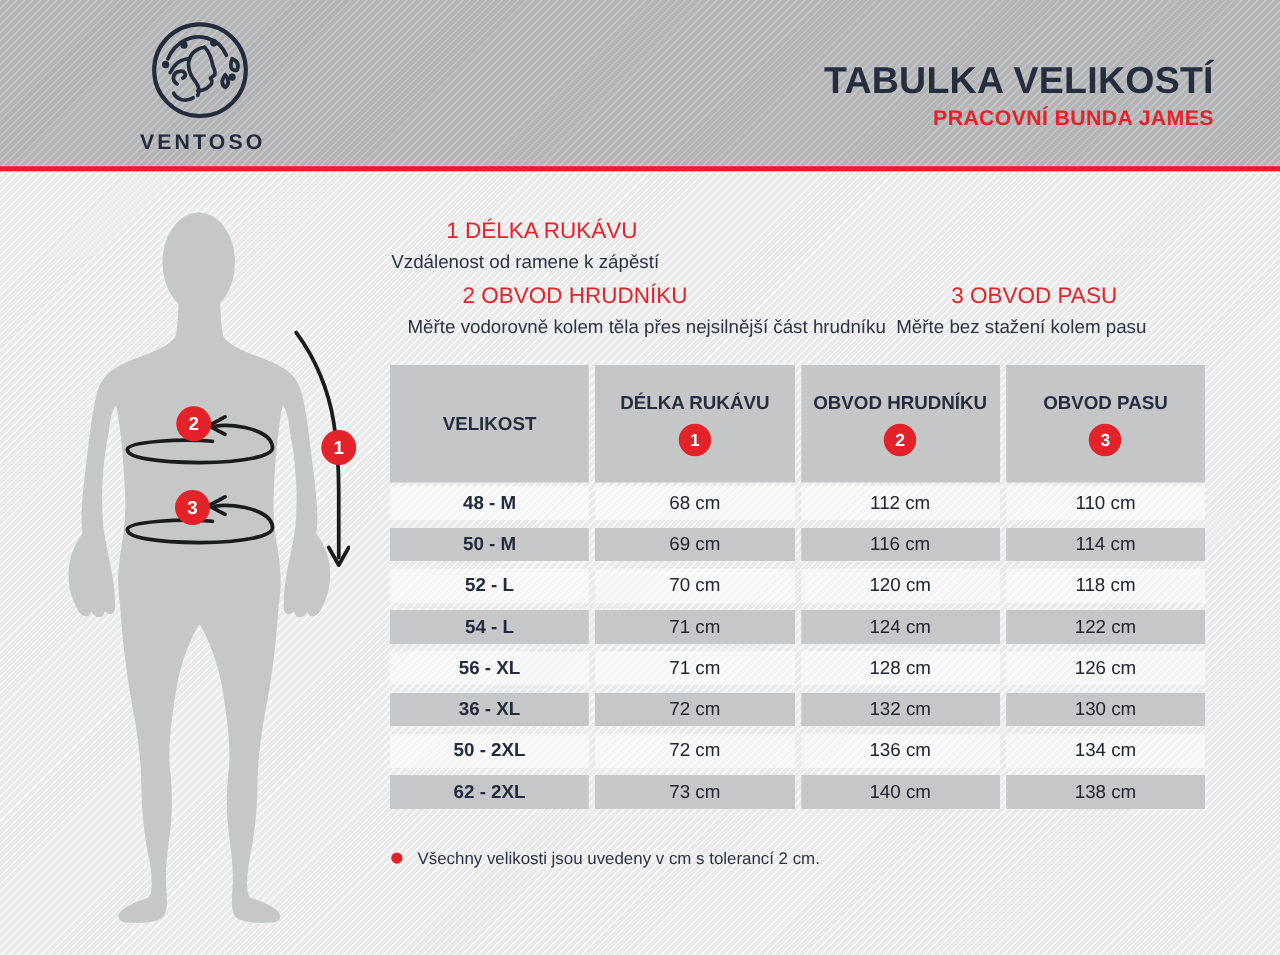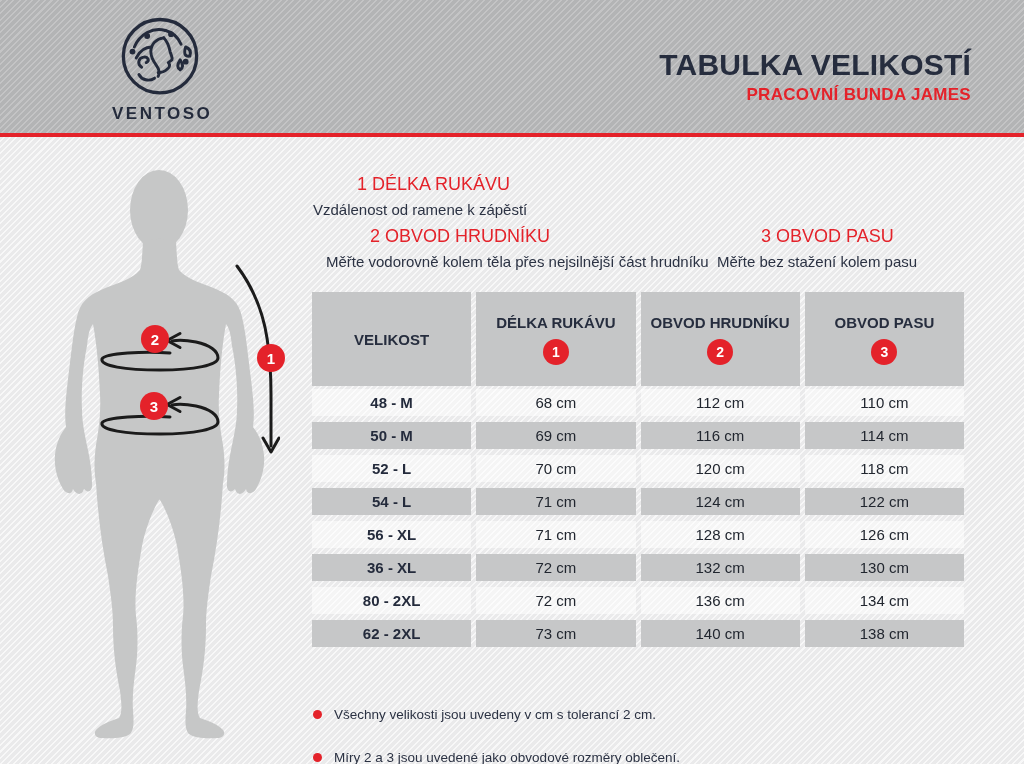--- a/index.html
+++ b/index.html
@@ -59,21 +59,21 @@
   .cell{
     text-align:center;line-height:27px;font-size:15px;color:#21262f;
     border-top:3px solid transparent;border-bottom:3px solid transparent;
     background-clip:padding-box;box-sizing:border-box;
   }
   .cell.size{font-weight:bold;color:#242b3c;}
   .trow.light .cell{background-color:rgba(255,255,255,.5);background-clip:padding-box;}
   .trow.gray  .cell{background-color:#c6c7c8;background-clip:padding-box;text-align:center;}
   
   .notes{position:absolute;left:313px;top:679px;}
-  .note{display:flex;align-items:center;margin-bottom:11px;font-size:13.5px;color:#2b3243;margin-top:28px;}
+  .note{display:flex;align-items:center;margin-bottom:11px;font-size:13.5px;color:#2b3243;}
   .note .dot{width:9px;height:9px;border-radius:50%;background:#e4222a;margin-right:12px;flex:none;}
 </style>
 </head>
 <body>
 
 <div class="page">
 
   <div class="header">
     <div class="logo">
       <svg width="92" height="88" viewBox="0 0 100 96">
@@ -218,37 +218,33 @@
       <div class="cell">128 cm</div>
       <div class="cell">126 cm</div>
     </div>
     <div class="trow gray">
       <div class="cell size">36 - XL</div>
       <div class="cell">72 cm</div>
       <div class="cell">132 cm</div>
       <div class="cell">130 cm</div>
     </div>
     <div class="trow light">
-      <div class="cell size">80 - 2XL</div>
+      <div class="cell size">50 - 2XL</div>
       <div class="cell">72 cm</div>
       <div class="cell">136 cm</div>
       <div class="cell">134 cm</div>
     </div>
     <div class="trow gray">
       <div class="cell size">62 - 2XL</div>
       <div class="cell">73 cm</div>
       <div class="cell">140 cm</div>
       <div class="cell">138 cm</div>
     </div>
   </div>
 
   <div class="notes">
     <div class="note">
       <span class="dot"></span>
       <span>Všechny velikosti jsou uvedeny v cm s tolerancí 2 cm.</span>
     </div>
-    <div class="note">
-      <span class="dot"></span>
-      <span>Míry 2 a 3 jsou uvedené jako obvodové rozměry oblečení.</span>
-    </div>
   </div>
 
 </div>
 
 </body></html>

